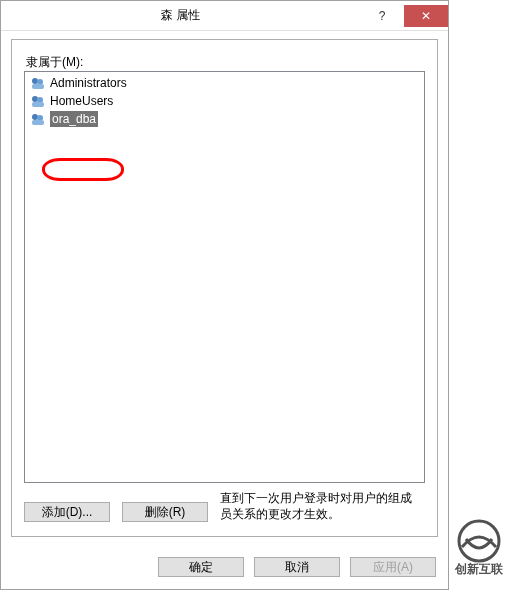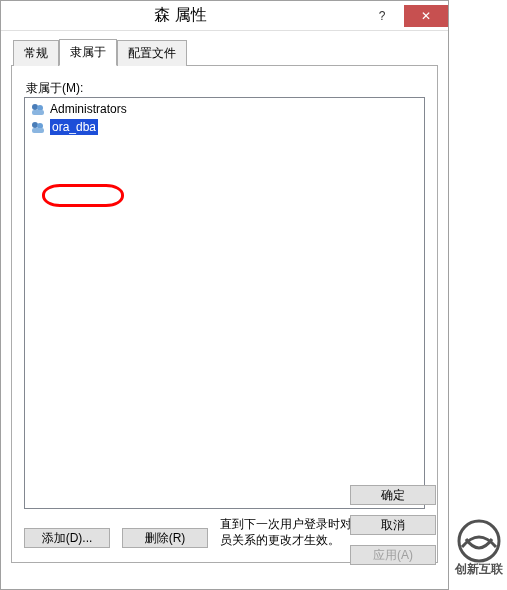--- a/index.html
+++ b/index.html
@@ -1,87 +1,92 @@
 <!DOCTYPE html>
 <html><head>
 <meta charset="utf-8">
 <style>
   * { box-sizing: border-box; font-family: "Microsoft YaHei", "SimSun", Tahoma, sans-serif; font-size: 12px; }
   body { margin: 0; background: #fff; width: 507px; height: 590px; overflow: hidden; position: relative; }
 
   .window { width: 449px; height: 590px; background: #fff; border: 1px solid #a0a0a0; position: relative; }
 
   .titlebar { height: 30px; background: #fff; display: flex; align-items: center; position: relative; border-bottom: 1px solid #e0e0e0; }
-  .titlebar .title { flex: 1; text-align: center; font-size: 16px; color: #000; }
+  .titlebar .title { flex: 1; text-align: center; font-size: 12px; color: #000; }
   .titlebar .help { width: 44px; height: 22px; display: flex; align-items: center; justify-content: center; font-size: 14px; color: #333; }
   .titlebar .close { width: 44px; height: 22px; background: #c75050; color: #fff; display: flex; align-items: center; justify-content: center; font-size: 13px; }
 
   .client { padding: 8px 10px 10px 10px; }
 
   .tabs { position: relative; }
   .tabstrip { display: flex; margin-left: 2px; position: relative; z-index: 2; }
   .tab { padding: 4px 10px 4px 10px; border: 1px solid #acacac; border-bottom: none; background: #fff; margin-right: 0px; position: relative; color: #000; cursor: default; }
   .tab.inactive { background: #f0f0f0; top: 1px; }
   .tab.active { background: #fff; border-bottom: 1px solid #fff; top: 0; margin-bottom: -1px; }
   .tabpanel { border: 1px solid #acacac; padding: 14px 12px 12px 12px; height: 498px; position: relative; }
 
   .section-label { margin: 0 0 0 2px; color: #000000; }
 
   .listbox { border: 1px solid #828790; background: #fff; height: 412px; padding: 2px 2px; overflow: auto; }
   .list-item { display: flex; align-items: center; padding: 1px 3px 1px 3px; height: 18px; line-height: 16px; white-space: nowrap; color: #000; }
   .list-item .icon { margin-right: 4px; display: inline-flex; }
   .list-item.selected { position: relative; }
-  .list-item.selected .label { background: #1d4ed8; color: #fff; padding: 0 2px; }
+  .list-item.selected .label { background: #737373; color: #fff; padding: 0 2px; }
   .circle-mark { position: absolute; border: 3px solid #ff0000; border-radius: 18px/11px; width: 82px; height: 23px; left: 30px; top: 118px; pointer-events: none; }
 
   .btn { display: inline-flex; align-items: center; justify-content: center; height: 20px; border: 1px solid #acacac; background: #e1e1e1; padding: 0 10px; min-width: 86px; color: #000; cursor: default; }
   .btn.disabled { color: #a0a0a0; }
 
   .addremove { position: absolute; left: 12px; bottom: 14px; display: flex; gap: 12px; }
   .hint { position: absolute; right: 17px; bottom: 14px; width: 200px; font-size: 12px; color: #000; line-height: 16px; text-align: left; margin-top: 44px; }
 
-  .footer { position: absolute; bottom: 24px; right: 12px; display: flex; gap: 10px; flex-direction: column; }
+  .footer { position: absolute; bottom: 12px; right: 12px; display: flex; gap: 10px; }
 
   .watermark { position: absolute; right: -4px; bottom: 6px; opacity: 0.85; }
 </style>
 </head>
 <body>
 
 <div class="window">
 
   <div class="titlebar">
     <div class="title">森 属性</div>
     <div class="help">
         <span>?</span>
       </div>
     <div class="close">
         <span>✕</span>
       </div>
   </div>
 
   <div class="client">
     <div class="tabs">
-      <div class="tabstrip">
-        <div class="tab inactive">常规</div>
-        <div class="tab active">隶属于</div>
-        <div class="tab inactive">配置文件</div>
-      </div>
       <div class="tabpanel">
         <div class="section-label">隶属于(M):</div>
 
         <div class="listbox">
           <div class="list-item">
             <span class="icon">
               <svg width="16" height="16" viewBox="0 0 16 16">
                   <circle cx="5" cy="6" r="3" fill="#4a7db8"></circle>
                   <circle cx="10" cy="7" r="3" fill="#6aa0d8"></circle>
                   <rect x="2" y="9" width="12" height="5" rx="2" fill="#8ab5e0"></rect>
                 </svg>
             </span>
             <span class="label">Administrators</span>
+          </div>
+          <div class="list-item">
+            <span class="icon">
+              <svg width="16" height="16" viewBox="0 0 16 16">
+                  <circle cx="5" cy="6" r="3" fill="#4a7db8"></circle>
+                  <circle cx="10" cy="7" r="3" fill="#6aa0d8"></circle>
+                  <rect x="2" y="9" width="12" height="5" rx="2" fill="#8ab5e0"></rect>
+                </svg>
+            </span>
+            <span class="label">HomeUsers</span>
           </div>
           <div class="list-item selected">
             <span class="icon">
               <svg width="16" height="16" viewBox="0 0 16 16">
                   <circle cx="5" cy="6" r="3" fill="#4a7db8"></circle>
                   <circle cx="10" cy="7" r="3" fill="#6aa0d8"></circle>
                   <rect x="2" y="9" width="12" height="5" rx="2" fill="#8ab5e0"></rect>
                 </svg>
             </span>
             <span class="label">ora_dba</span>

